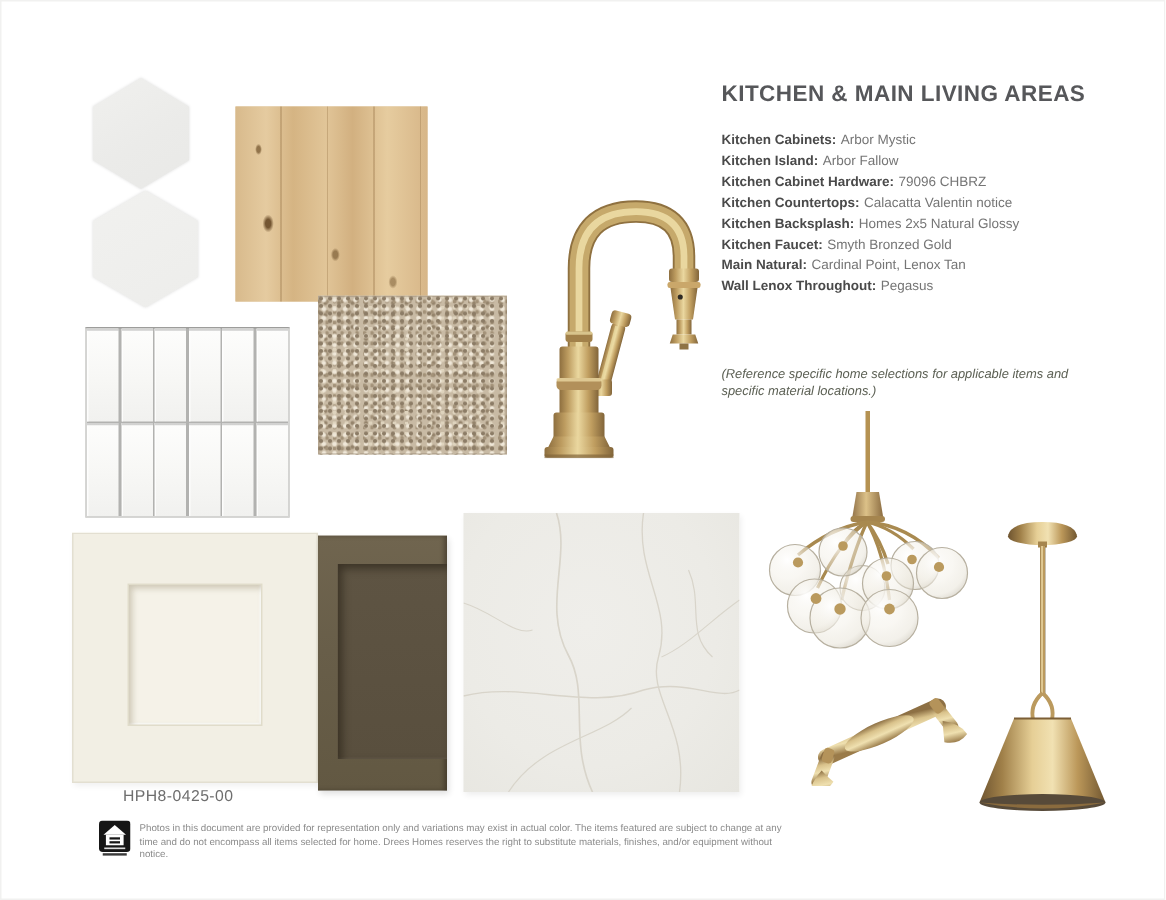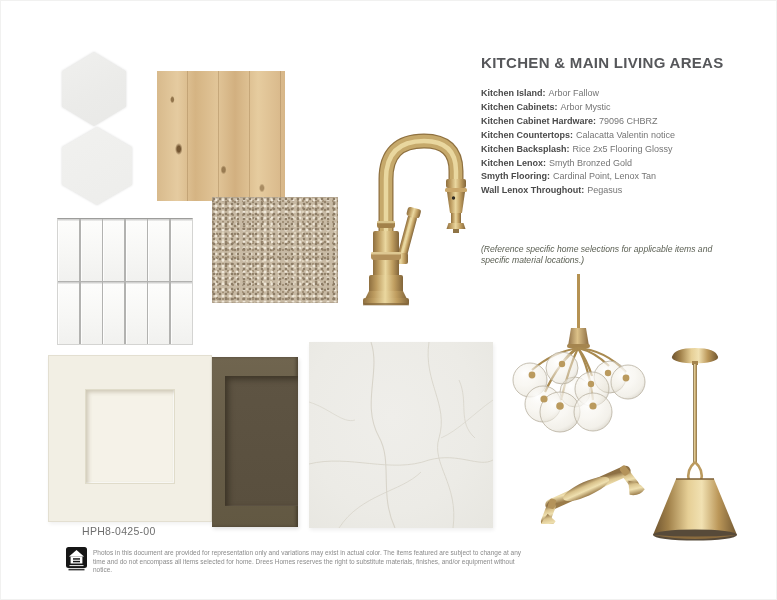--- a/index.html
+++ b/index.html
@@ -274,27 +274,27 @@
     <path d="M47,118 Q56,126 53,137" fill="none" stroke="#bb9a5e" stroke-width="2.6"></path>
     <polygon points="28,135 66,135 89,191 5,191" fill="url(#brH)"></polygon>
     <path d="M28,135 L66,135" stroke="#7c5f36" stroke-width="1.4"></path>
     <ellipse cx="47" cy="191" rx="42" ry="5.6" fill="#574a39"></ellipse>
     <path d="M5,191 Q47,199 89,191 Q47,194 5,191 Z" fill="#8a6b3e"></path>
   </svg>
 
   <div class="abs" style="left:481px;top:54px;">
     <div class="title">KITCHEN &amp; MAIN LIVING AREAS</div>
     <div class="specs">
+      <div class="spec-row"><span class="spec-label">Kitchen Cabinets:</span><span class="spec-value">Arbor Mystic</span></div>
       <div class="spec-row"><span class="spec-label">Kitchen Island:</span><span class="spec-value">Arbor Fallow</span></div>
-      <div class="spec-row"><span class="spec-label">Kitchen Cabinets:</span><span class="spec-value">Arbor Mystic</span></div>
       <div class="spec-row"><span class="spec-label">Kitchen Cabinet Hardware:</span><span class="spec-value">79096 CHBRZ</span></div>
       <div class="spec-row"><span class="spec-label">Kitchen Countertops:</span><span class="spec-value">Calacatta Valentin notice</span></div>
-      <div class="spec-row"><span class="spec-label">Kitchen Backsplash:</span><span class="spec-value">Rice 2x5  Flooring Glossy</span></div>
-      <div class="spec-row"><span class="spec-label">Kitchen Lenox:</span><span class="spec-value">Smyth Bronzed Gold</span></div>
-      <div class="spec-row"><span class="spec-label">Smyth Flooring:</span><span class="spec-value">Cardinal Point, Lenox Tan</span></div>
+      <div class="spec-row"><span class="spec-label">Kitchen Backsplash:</span><span class="spec-value">Homes 2x5  Natural Glossy</span></div>
+      <div class="spec-row"><span class="spec-label">Kitchen Faucet:</span><span class="spec-value">Smyth Bronzed Gold</span></div>
+      <div class="spec-row"><span class="spec-label">Main Natural:</span><span class="spec-value">Cardinal Point, Lenox Tan</span></div>
       <div class="spec-row"><span class="spec-label">Wall Lenox Throughout:</span><span class="spec-value">Pegasus</span></div>
     </div>
   </div>
   <div class="abs note" style="left:481px;top:244px;">(Reference specific home selections for applicable items and specific material locations.)</div>
 
   <div class="abs sheetnum" style="left:55px;top:525px;">HPH8-0425-00</div>
 
   <svg class="abs" style="left:66px;top:547px;" width="21" height="24" viewBox="0 0 21 24">
     <rect x="0" y="0" width="21" height="21" rx="2.5" fill="#161616"></rect>
     <polygon points="10.5,3 18,9.5 3,9.5" fill="#ffffff"></polygon>

